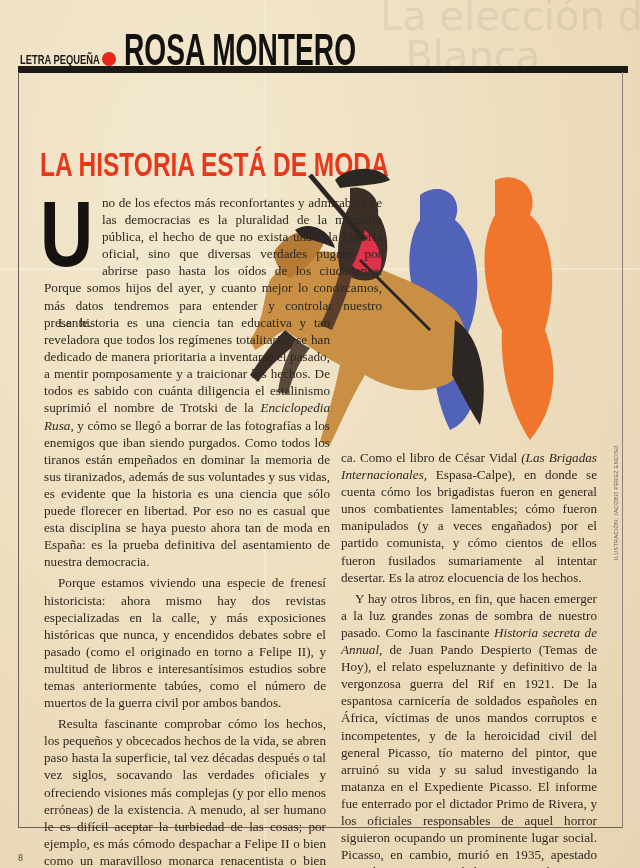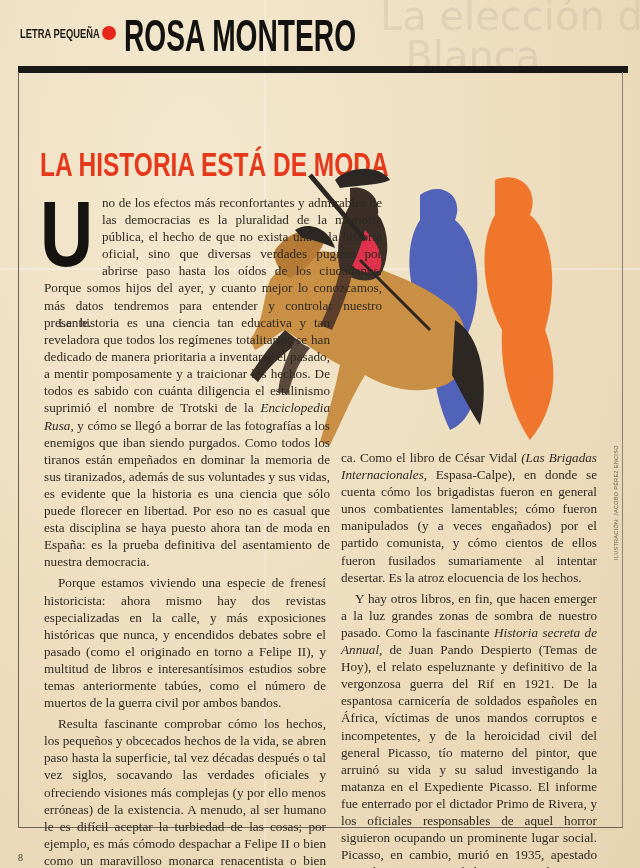--- a/index.html
+++ b/index.html
@@ -3,21 +3,21 @@
 <meta charset="utf-8">
 <style>
   html,body{margin:0;padding:0;}
   body{width:640px;height:868px;background:#efe2c6;position:relative;overflow:hidden;
        font-family:"Liberation Serif","DejaVu Serif",serif;color:#2f2a22;}
   .paper{position:absolute;inset:0;background:
       radial-gradient(ellipse at 30% 20%, #f3e8cf 0%, #ecdcbc 60%, #e6d4b2 100%);}
   .fold{position:absolute;top:0;bottom:0;left:264px;width:2px;background:rgba(255,255,255,0.25);}
   .fold-h{position:absolute;left:0;right:0;top:268px;height:2px;background:rgba(255,255,255,0.3);}
   .ghost{position:absolute;left:380px;top:-4px;font-family:"DejaVu Sans",sans-serif;font-size:40px;color:rgba(120,110,95,0.12);line-height:40px;white-space:nowrap;}
-  .header{position:absolute;left:20px;top:14px;height:44px;display:flex;align-items:center;}
+  .header{position:absolute;left:20px;top:28px;height:44px;display:flex;align-items:flex-end;}
   .kicker{font-family:"Liberation Sans",sans-serif;font-weight:700;font-size:13px;color:#1b1915;
           transform:scaleX(0.72);transform-origin:left bottom;letter-spacing:0px;margin-bottom:5px;white-space:nowrap;width:78px;}
   .dot{width:14px;height:14px;border-radius:50%;background:#e8271c;margin:0 8px 6px 4px;}
   .author{font-family:"Liberation Sans",sans-serif;font-weight:700;font-size:44px;color:#141210;
           transform:scaleX(0.64);transform-origin:left bottom;white-space:nowrap;line-height:44px;}
   .topbar{position:absolute;left:18px;top:66px;width:610px;height:7px;background:#1a1916;}
   .box{position:absolute;left:18px;top:72px;width:603px;height:755px;border-left:1px solid #6b6357;border-right:1px solid #8a8274;border-bottom:1px solid #6b6357;}
   .title{position:absolute;left:40px;top:146px;font-family:"Liberation Sans",sans-serif;font-weight:700;font-size:34px;color:#e6391c;
          transform:scaleX(0.72);transform-origin:left top;white-space:nowrap;line-height:36px;}
   .illus{position:absolute;left:240px;top:160px;width:370px;height:290px;}

